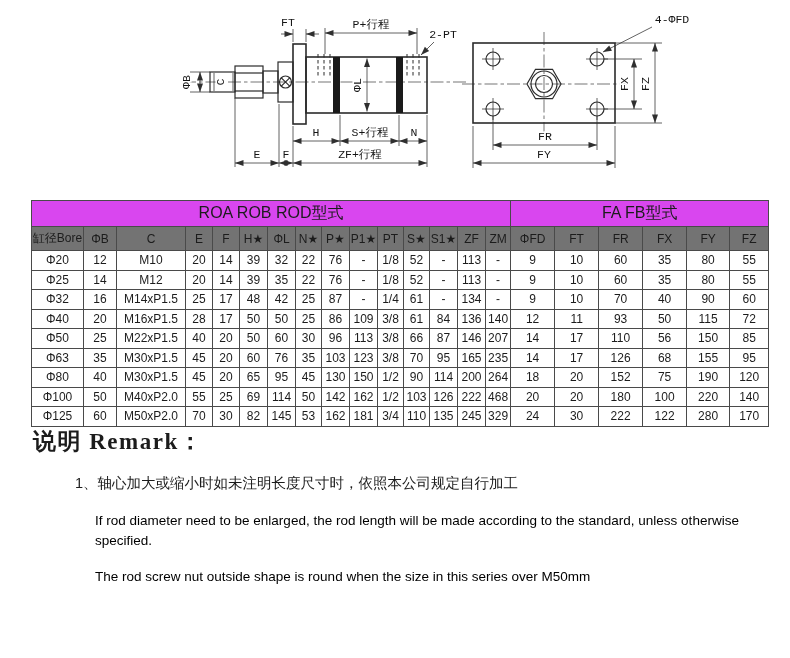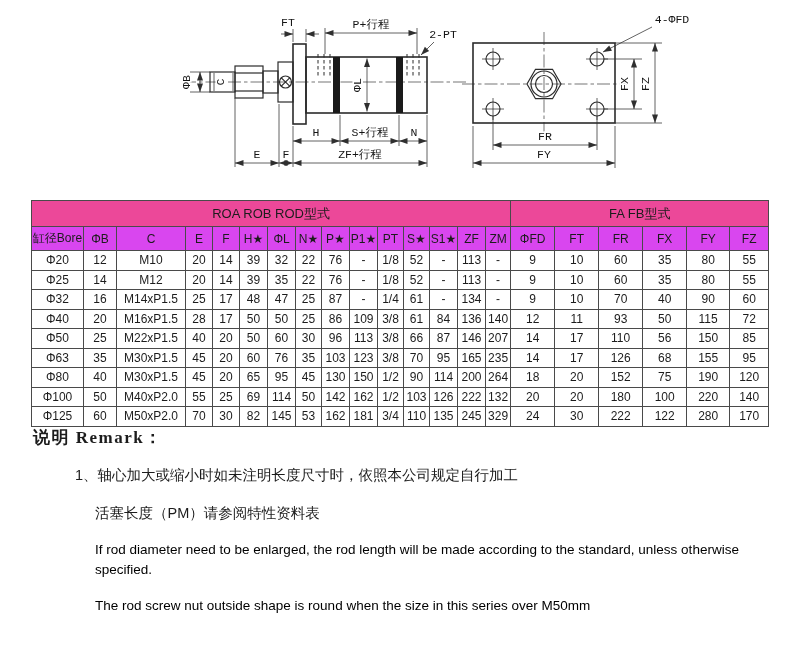--- a/index.html
+++ b/index.html
@@ -14,27 +14,27 @@
   .pdash{stroke:#2b2b2b;stroke-width:1;fill:none;stroke-dasharray:3.5 2.5;}
   .solidfill{fill:#1a1a1a;stroke:none;}
   .dlbl{font-family:"Liberation Mono","DejaVu Sans Mono",monospace;font-size:11.5px;fill:#141414;
         paint-order:stroke;stroke:#ffffff;stroke-width:3px;text-anchor:middle;}
   .arrow{fill:#2f2f2f;stroke:none;}
   
   #dim-table{position:absolute;left:31px;top:200px;border-collapse:collapse;table-layout:fixed;
              width:737px;font-size:12px;}
   #dim-table th,#dim-table td{border:1px solid #4a4a4a;text-align:center;vertical-align:middle;
              padding:0;white-space:nowrap;overflow:hidden;font-weight:normal;}
-  #dim-table thead tr.group th{height:25px;background:#ec4899;font-size:13px;}
-  #dim-table thead tr.cols th{height:23px;background:#d946ef;font-size:12px;}
+  #dim-table thead tr.group th{height:25px;background:#d946ef;font-size:16px;}
+  #dim-table thead tr.cols th{height:23px;background:#737373;font-size:12px;}
   #dim-table tbody td{height:18.5px;background:#ffffff;}
   
   #remark{position:absolute;left:33px;top:426px;width:740px;}
   .remark-heading{font-family:"Liberation Serif","DejaVu Serif",serif;font-weight:bold;
-                  font-size:17px;letter-spacing:1.5px;margin:0 0 5px 0;}
+                  font-size:23px;letter-spacing:1.5px;margin:0 0 5px 0;}
   .rline{margin:16px;}
   .rline.cn{font-size:14.5px;line-height:21.5px;margin-left:42px;}
   .rline.cn-indent{font-size:14.5px;line-height:21.5px;margin-left:62px;}
   .rline.en{font-size:13.5px;line-height:20px;margin-left:62px;color:#000000;}
 </style>
 </head>
 <body>
 
 <svg id="drawing" width="790" height="198" viewBox="0 0 790 198">
   <defs>
@@ -277,21 +277,21 @@
         <td>80</td>
         <td>55</td>
       </tr>
       <tr>
         <td>Φ32</td>
         <td>16</td>
         <td>M14xP1.5</td>
         <td>25</td>
         <td>17</td>
         <td>48</td>
-        <td>47</td>
+        <td>42</td>
         <td>25</td>
         <td>87</td>
         <td>-</td>
         <td>1/4</td>
         <td>61</td>
         <td>-</td>
         <td>134</td>
         <td>-</td>
         <td>9</td>
         <td>10</td>
@@ -400,21 +400,21 @@
         <td>25</td>
         <td>69</td>
         <td>114</td>
         <td>50</td>
         <td>142</td>
         <td>162</td>
         <td>1/2</td>
         <td>103</td>
         <td>126</td>
         <td>222</td>
-        <td>132</td>
+        <td>468</td>
         <td>20</td>
         <td>20</td>
         <td>180</td>
         <td>100</td>
         <td>220</td>
         <td>140</td>
       </tr>
       <tr>
         <td>Φ125</td>
         <td>60</td>
@@ -438,17 +438,16 @@
         <td>280</td>
         <td>170</td>
       </tr>
     </tbody>
 </table>
 
 <div id="remark">
   <p class="remark-heading">说明 Remark：</p>
   <div>
       <p class="rline cn">1、轴心加大或缩小时如未注明长度尺寸时，依照本公司规定自行加工</p>
-      <p class="rline cn-indent">活塞长度（PM）请参阅特性资料表</p>
       <p class="rline en">If rod diameter need to be enlarged, the rod length will be made according to the standard, unless otherwise specified.</p>
       <p class="rline en">The rod screw nut outside shape is round when the size in this series over M50mm</p>
     </div>
 </div>
 
 </body></html>

